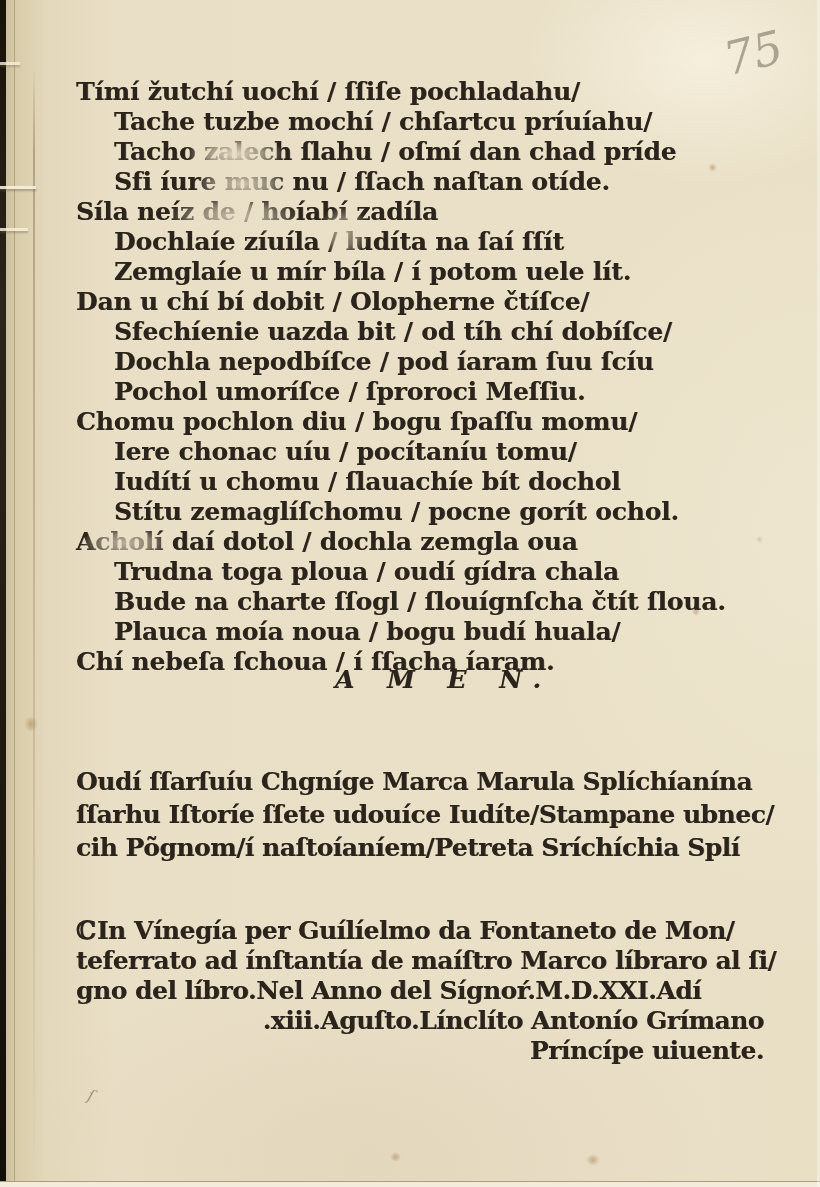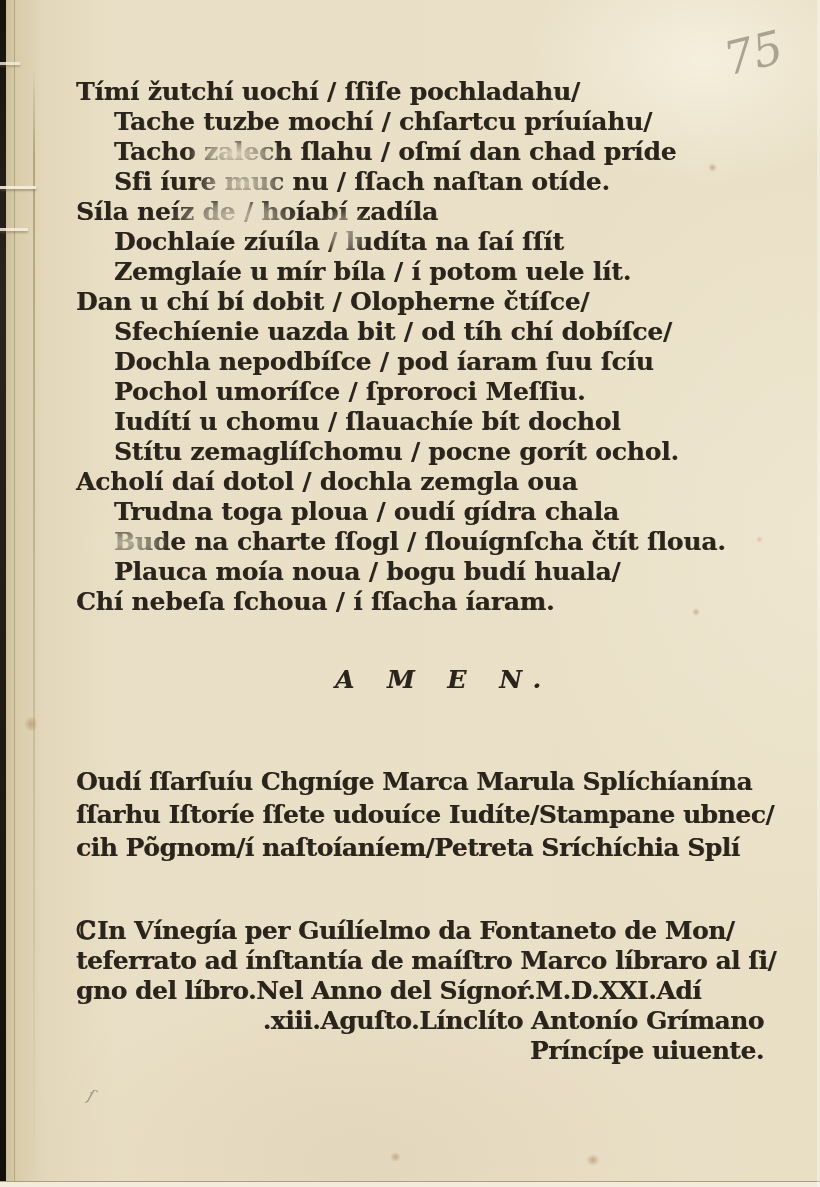--- a/index.html
+++ b/index.html
@@ -91,20 +91,22 @@
       <div class="line indent">Tache tuzbe mochí / chſartcu príuíahu/</div>
       <div class="line indent">Tacho zalech ſlahu / oſmí dan chad príde</div>
       <div class="line indent">Sfi íure muc nu / ſſach naſtan otíde.</div>
       <div class="line flush">Síla neíz de / hoíabí zadíla</div>
       <div class="line indent">Dochlaíe zíuíla / ludíta na ſaí ſſít</div>
       <div class="line indent">Zemglaíe u mír bíla / í potom uele lít.</div>
       <div class="line flush">Dan u chí bí dobit / Olopherne čtíſce/</div>
       <div class="line indent">Sfechíenie uazda bit / od tíh chí dobíſce/</div>
       <div class="line indent">Dochla nepodbíſce / pod íaram ſuu ſcíu</div>
       <div class="line indent">Pochol umoríſce / ſproroci Meſſiu.</div>
+      <div class="line flush">Chomu pochlon diu / bogu ſpaſſu momu/</div>
+      <div class="line indent">Iere chonac uíu / pocítaníu tomu/</div>
       <div class="line indent">Iudítí u chomu / ſlauachíe bít dochol</div>
       <div class="line indent">Stítu zemaglíſchomu / pocne gorít ochol.</div>
       <div class="line flush">Acholí daí dotol / dochla zemgla oua</div>
       <div class="line indent">Trudna toga ploua / oudí gídra chala</div>
       <div class="line indent">Bude na charte ſſogl / ſlouígnſcha čtít ſloua.</div>
       <div class="line indent">Plauca moía noua / bogu budí huala/</div>
       <div class="line flush">Chí nebeſa ſchoua / í ſſacha íaram.</div>
     </div>
   <div class="textblock poem amen" style="top:665px;font-style:italic;">A M E N.</div>
 

